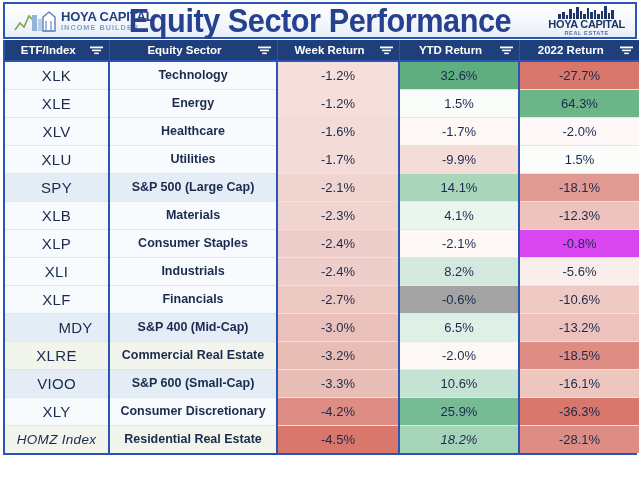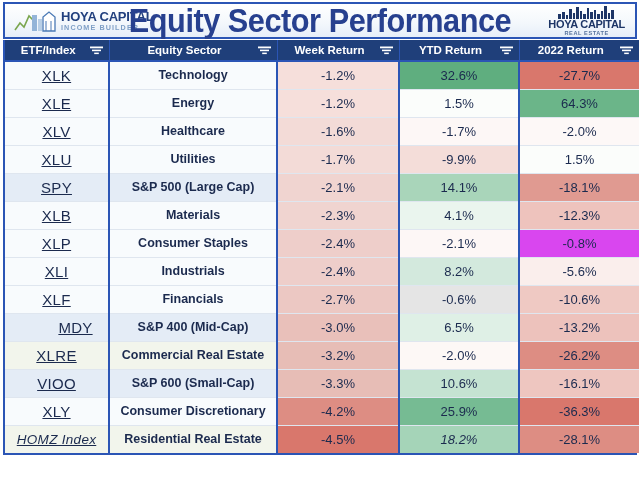--- a/index.html
+++ b/index.html
@@ -170,21 +170,20 @@
     white-space: nowrap;
     overflow: hidden;
   }
   tbody tr:last-child td { border-bottom: none; }
   tbody td:last-child { border-right: none; }
 
   td.ticker {
     font-size: 15px;
     font-weight: normal;
     letter-spacing: 0.3px;
-    text-decoration: underline;
   }
   td.ticker.italic {
     font-style: italic;
     font-size: 13.5px;
   }
   td.sector {
     font-weight: bold;
     font-size: 12.5px;
   }
   td.num {
@@ -373,36 +372,36 @@
             <td class="ticker" style="background: rgb(248, 251, 253);">XLI</td>
             <td class="sector" style="background: rgb(248, 251, 253);">Industrials</td>
             <td class="num" style="background: rgb(238, 206, 202);">-2.4%</td>
             <td class="num" style="background: rgb(211, 233, 221);">8.2%</td>
             <td class="num" style="background: rgb(250, 238, 236);">-5.6%</td>
           </tr>
           <tr>
             <td class="ticker" style="background: rgb(248, 251, 253);">XLF</td>
             <td class="sector" style="background: rgb(248, 251, 253);">Financials</td>
             <td class="num" style="background: rgb(236, 200, 195);">-2.7%</td>
-            <td class="num" style="background: #e5e5e5;">-0.6%</td>
+            <td class="num" style="background: #a3a3a3;">-0.6%</td>
             <td class="num" style="background: rgb(239, 201, 195);">-10.6%</td>
           </tr>
           <tr>
             <td class="ticker" style="background: rgb(228, 236, 246); padding-left: 40px;">MDY</td>
             <td class="sector" style="background: rgb(228, 236, 246);">S&amp;P 400 (Mid-Cap)</td>
             <td class="num" style="background: rgb(233, 192, 186);">-3.0%</td>
             <td class="num" style="background: rgb(223, 240, 230);">6.5%</td>
             <td class="num" style="background: rgb(237, 194, 188);">-13.2%</td>
           </tr>
           <tr>
             <td class="ticker" style="background: rgb(242, 245, 236);">XLRE</td>
             <td class="sector" style="background: rgb(242, 245, 236);">Commercial Real Estate</td>
             <td class="num" style="background: rgb(231, 189, 182);">-3.2%</td>
             <td class="num" style="background: rgb(253, 248, 246);">-2.0%</td>
-            <td class="num" style="background: rgb(221, 141, 131);">-26.2%</td>
+            <td class="num" style="background: rgb(221, 141, 131);">-18.5%</td>
           </tr>
           <tr>
             <td class="ticker" style="background: rgb(228, 236, 246);">VIOO</td>
             <td class="sector" style="background: rgb(228, 236, 246);">S&amp;P 600 (Small-Cap)</td>
             <td class="num" style="background: rgb(231, 189, 182);">-3.3%</td>
             <td class="num" style="background: rgb(197, 227, 210);">10.6%</td>
             <td class="num" style="background: rgb(238, 198, 192);">-16.1%</td>
           </tr>
           <tr>
             <td class="ticker" style="background: rgb(248, 251, 253);">XLY</td>

